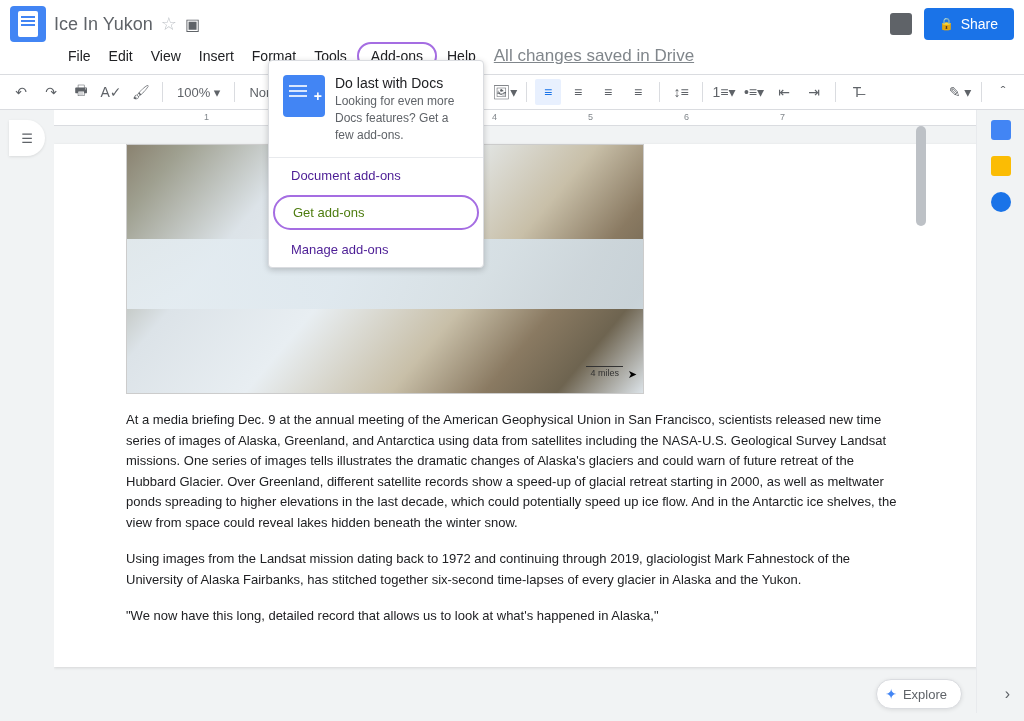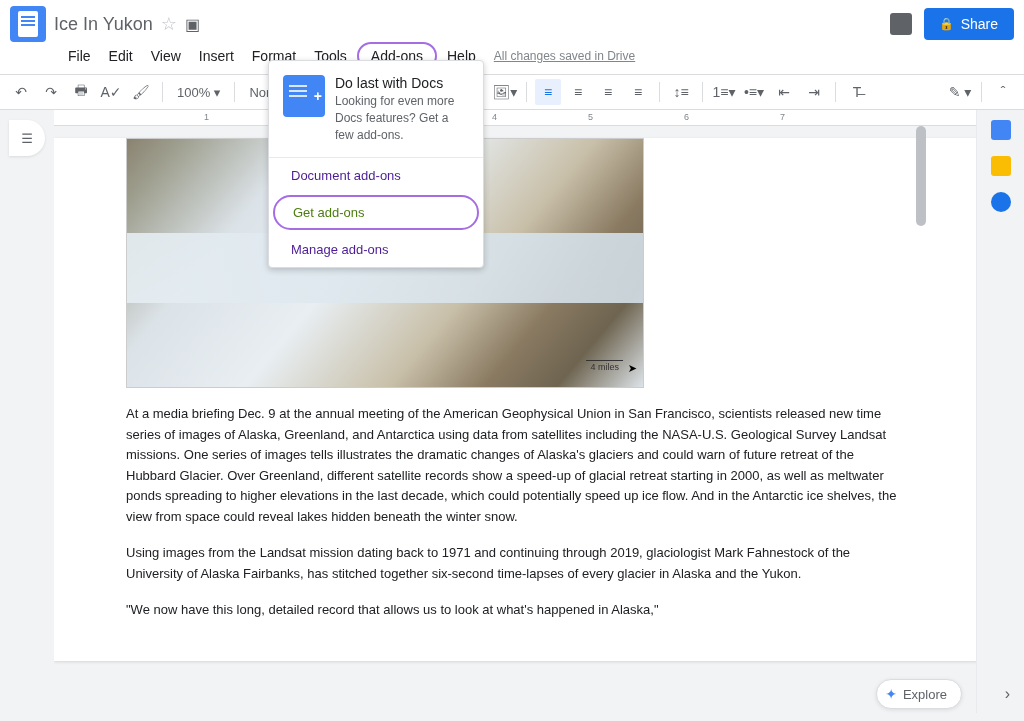--- a/index.html
+++ b/index.html
@@ -15,21 +15,21 @@
 .star-icon { color: #bdc1c6; font-size: 18px; cursor: pointer; }
 .folder-icon { color: #5f6368; font-size: 16px; cursor: pointer; }
 .title-row .right { margin-left: auto; display: flex; align-items: center; gap: 12px; }
 .comment-icon { width: 22px; height: 22px; background: #5f6368; border-radius: 3px; position: relative; }
 .share-btn { background: #1a73e8; color: #fff; border-radius: 4px; padding: 8px 16px; font-weight: 500; font-size: 14px; display: flex; align-items: center; gap: 6px; cursor: pointer; }
 .share-btn .lock-icon { font-size: 12px; }
 
 .menu-row { display: flex; align-items: center; padding: 0 0 4px 60px; gap: 2px; }
 .menu-item { padding: 4px 8px; color: #202124; font-size: 14px; border-radius: 4px; cursor: pointer; }
 .menu-item.highlighted { border: 2px solid #a56de2; border-radius: 16px; padding: 4px 12px; background: #fff; }
-.saved-text { color: #80868b; font-size: 12px; margin-left: 8px; text-decoration: underline; }
+.saved-text { color: #80868b; font-size: 17px; margin-left: 8px; text-decoration: underline; }
 
 
 .toolbar { background: #fff; border-bottom: 1px solid #dadce0; padding: 4px 8px; display: flex; align-items: center; gap: 4px; position: relative; }
 .tb-btn { width: 26px; height: 26px; display: inline-flex; align-items: center; justify-content: center; color: #5f6368; cursor: pointer; border-radius: 2px; font-size: 14px; }
 .tb-sep { width: 1px; height: 20px; background: #dadce0; margin: 0 4px; }
 .tb-zoom { padding: 2px 6px; color: #5f6368; font-size: 13px; cursor: pointer; }
 .tb-styles { padding: 2px 16px 2px 6px; color: #5f6368; font-size: 13px; cursor: pointer; }
 .tb-active { background: #e8f0fe; color: #1a73e8; border-radius: 2px; }
 .toolbar .right { margin-left: auto; display: flex; align-items: center; gap: 4px; }
 
@@ -46,21 +46,21 @@
 .dd-item.disabled { color: #4c1d95; }
 .dd-item.highlighted { border: 2px solid #a56de2; border-radius: 18px; margin: 2px 4px; padding: 8px 18px; }
 
 
 .canvas { display: flex; height: calc(721px - 118px); position: relative; }
 .left-rail { width: 54px; background: #f1f3f4; display: flex; padding-top: 10px; justify-content: center; }
 .outline-btn { width: 36px; height: 36px; background: #fff; border-radius: 0 18px 18px 0; display: flex; align-items: center; justify-content: center; color: #5f6368; box-shadow: 0 1px 3px rgba(0,0,0,.1);}
 .doc-area { flex: 1; background: #f1f3f4; overflow: hidden; position: relative; }
 .ruler-h { height: 16px; background: #fff; border-bottom: 1px solid #dadce0; margin: 0 0 8px 0; position: relative; font-size: 9px; color: #80868b; display:flex; align-items:center; }
 .ruler-h .mark { position: absolute; top: 2px; }
-.page { width: 924px; background: #fff; margin: 12px auto; box-shadow: 0 1px 3px rgba(0,0,0,.12); padding: 0 72px 40px 72px; position: relative; }
+.page { width: 924px; background: #fff; margin: 18px auto; box-shadow: 0 1px 3px rgba(0,0,0,.12); padding: 0 72px 40px 72px; position: relative; }
 .ruler-v { position: absolute; left: 70px; top: 0; width: 14px; height: 100%; font-size: 9px; color: #80868b; }
 .ruler-v .mark { position: absolute; left: 0; }
 .glacier-img { width: 518px; height: 250px; background: linear-gradient(130deg,#8a8270 0%, #9fa090 8%, #dce3e8 25%, #e8eef2 45%, #c8bfa8 65%, #8a7a62 78%, #6e6450 88%, #dce3e8 100%); display:block; position:relative; border:1px solid #ccc; margin-top: 8px;}
 .glacier-img::before{content:'';position:absolute;left:0;top:38%;width:100%;height:28%;background:linear-gradient(90deg,rgba(230,238,243,.9),rgba(210,222,230,.9));}
 .glacier-img .scale { position: absolute; right: 20px; bottom: 14px; font-size: 9px; color:#333; border-top:1px solid #333; padding: 1px 4px; }
 .glacier-img .cursor { position: absolute; right: 6px; bottom: 12px; font-size: 11px; }
 .body-text { font-size: 13px; color: #202124; line-height: 1.58; margin-top: 16px; }
 .right-rail { width: 48px; background: #f1f3f4; padding-top: 10px; display: flex; flex-direction: column; align-items: center; gap: 16px; border-left: 1px solid #e8eaed;}
 .right-icon { width: 20px; height: 20px; border-radius: 3px; }
 .ri-cal { background: #4285f4; }
@@ -190,21 +190,21 @@
       <span class="mark" style="top:328px">4</span>
       <span class="mark" style="top:424px">5</span>
       <span class="mark" style="top:520px">6</span>
     </div>
     <div class="page">
       <div class="glacier-img">
         <div class="scale">4 miles</div>
         <div class="cursor">➤</div>
       </div>
       <p class="body-text">At a media briefing Dec. 9 at the annual meeting of the American Geophysical Union in San Francisco, scientists released new time series of images of Alaska, Greenland, and Antarctica using data from satellites including the NASA-U.S. Geological Survey Landsat missions. One series of images tells illustrates the dramatic changes of Alaska's glaciers and could warn of future retreat of the Hubbard Glacier. Over Greenland, different satellite records show a speed-up of glacial retreat starting in 2000, as well as meltwater ponds spreading to higher elevations in the last decade, which could potentially speed up ice flow. And in the Antarctic ice shelves, the view from space could reveal lakes hidden beneath the winter snow.</p>
-      <p class="body-text">Using images from the Landsat mission dating back to 1971 and continuing through 2019, glaciologist Mark Fahnestock of the University of Alaska Fairbanks, has stitched together six-second time-lapses of every glacier in Alaska and the Yukon.</p>
+      <p class="body-text">Using images from the Landsat mission dating back to 1972 and continuing through 2019, glaciologist Mark Fahnestock of the University of Alaska Fairbanks, has stitched together six-second time-lapses of every glacier in Alaska and the Yukon.</p>
       <p class="body-text">"We now have this long, detailed record that allows us to look at what's happened in Alaska,"</p>
     </div>
     <div class="scrollbar-thumb"></div>
   </div>
   <div class="right-rail">
     <div class="right-icon ri-cal"></div>
     <div class="right-icon ri-keep"></div>
     <div class="right-icon ri-tasks"></div>
   </div>
 </div>

